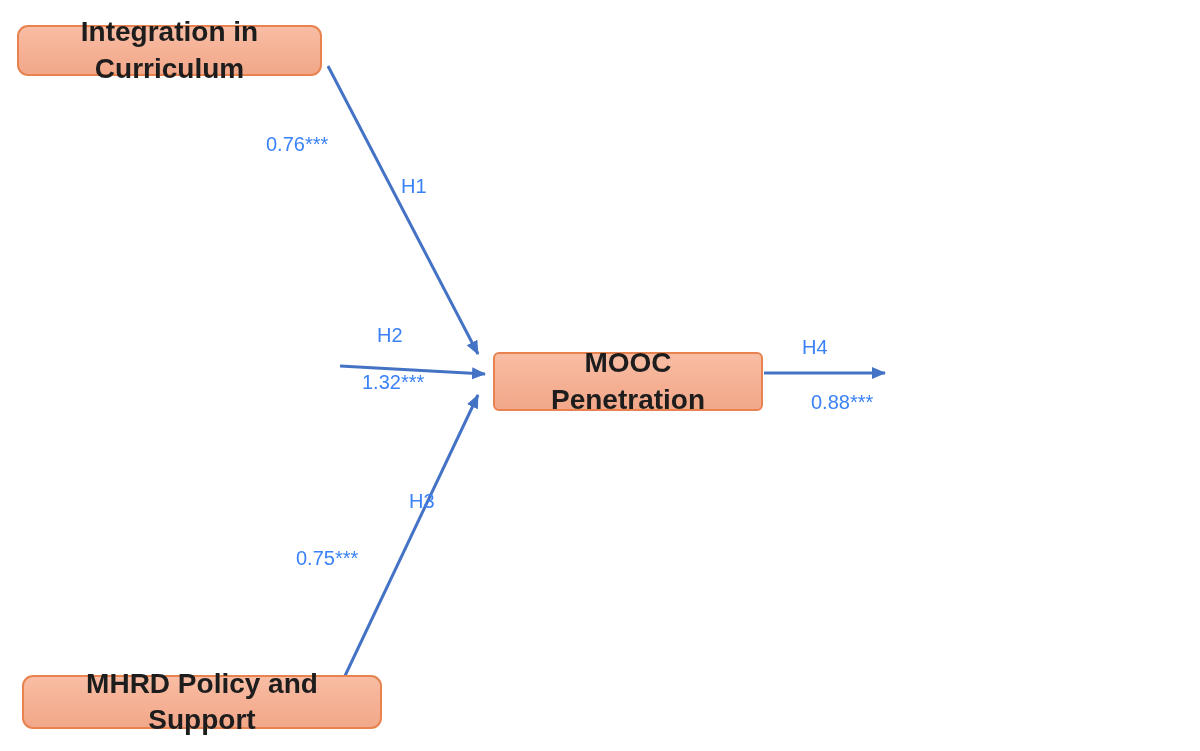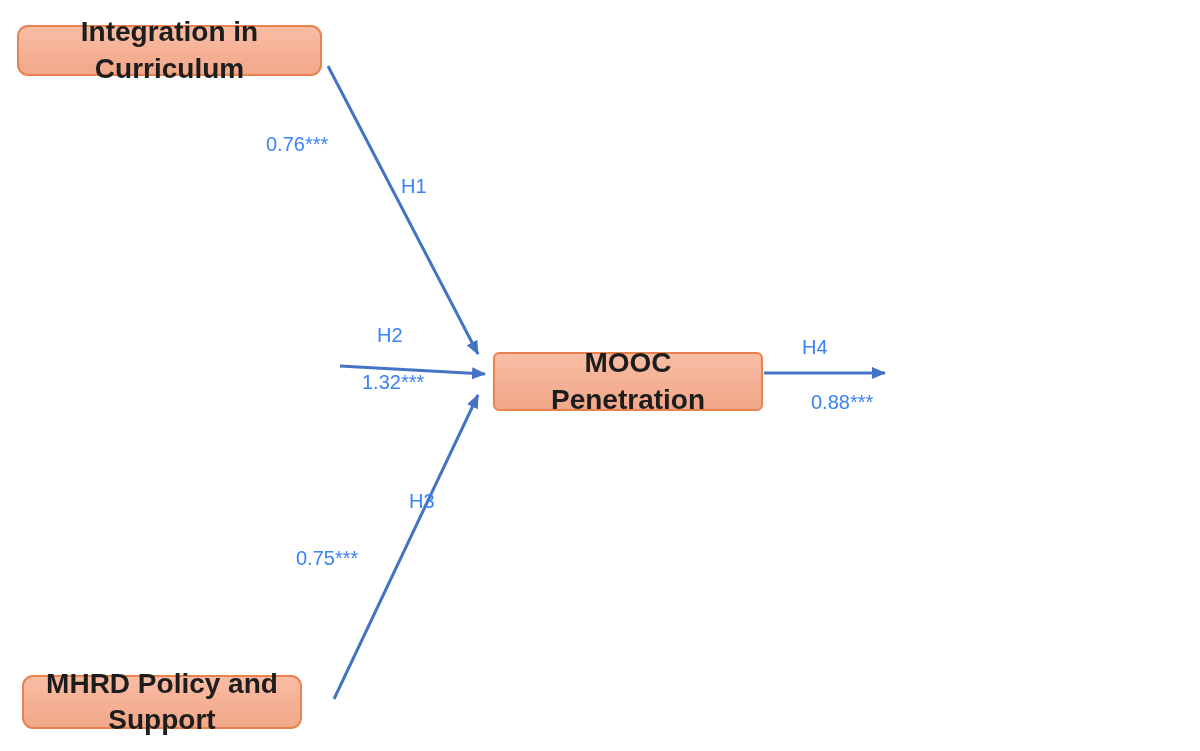--- a/index.html
+++ b/index.html
@@ -31,21 +31,21 @@
     background: linear-gradient(180deg, #f8bda4 0%, #f5b094 55%, #f2a88a 100%);
     border: 2px solid #e8824f;
     color: #1d1d1d;
     font-size: 28px;
     font-weight: 600;
     line-height: 1.3;
     padding: 4px 10px;
   }
   .node-integration { left: 17px;  top: 25px;  width: 305px; height: 51px; border-radius: 11px; }
   .node-services    { left: 22px;  top: 327px; width: 315px; height: 88px; border-radius: 15px; }
-  .node-mhrd        { left: 22px;  top: 675px; width: 280px; height: 54px; border-radius: 11px; }
+  .node-mhrd        { left: 22px;  top: 675px; width: 360px; height: 54px; border-radius: 11px; }
   .node-penetration { left: 493px; top: 352px; width: 270px; height: 59px; border-radius: 6px; }
   .node-quality     { left: 891px; top: 335px; width: 289px; height: 80px; border-radius: 17px; }
   .edge-label {
     position: absolute;
     color: #3b82f6;
     font-size: 20px;
     font-weight: 400;
     white-space: nowrap;
   }
   .lbl-coef-h1 { left: 266px; top: 133px; }

